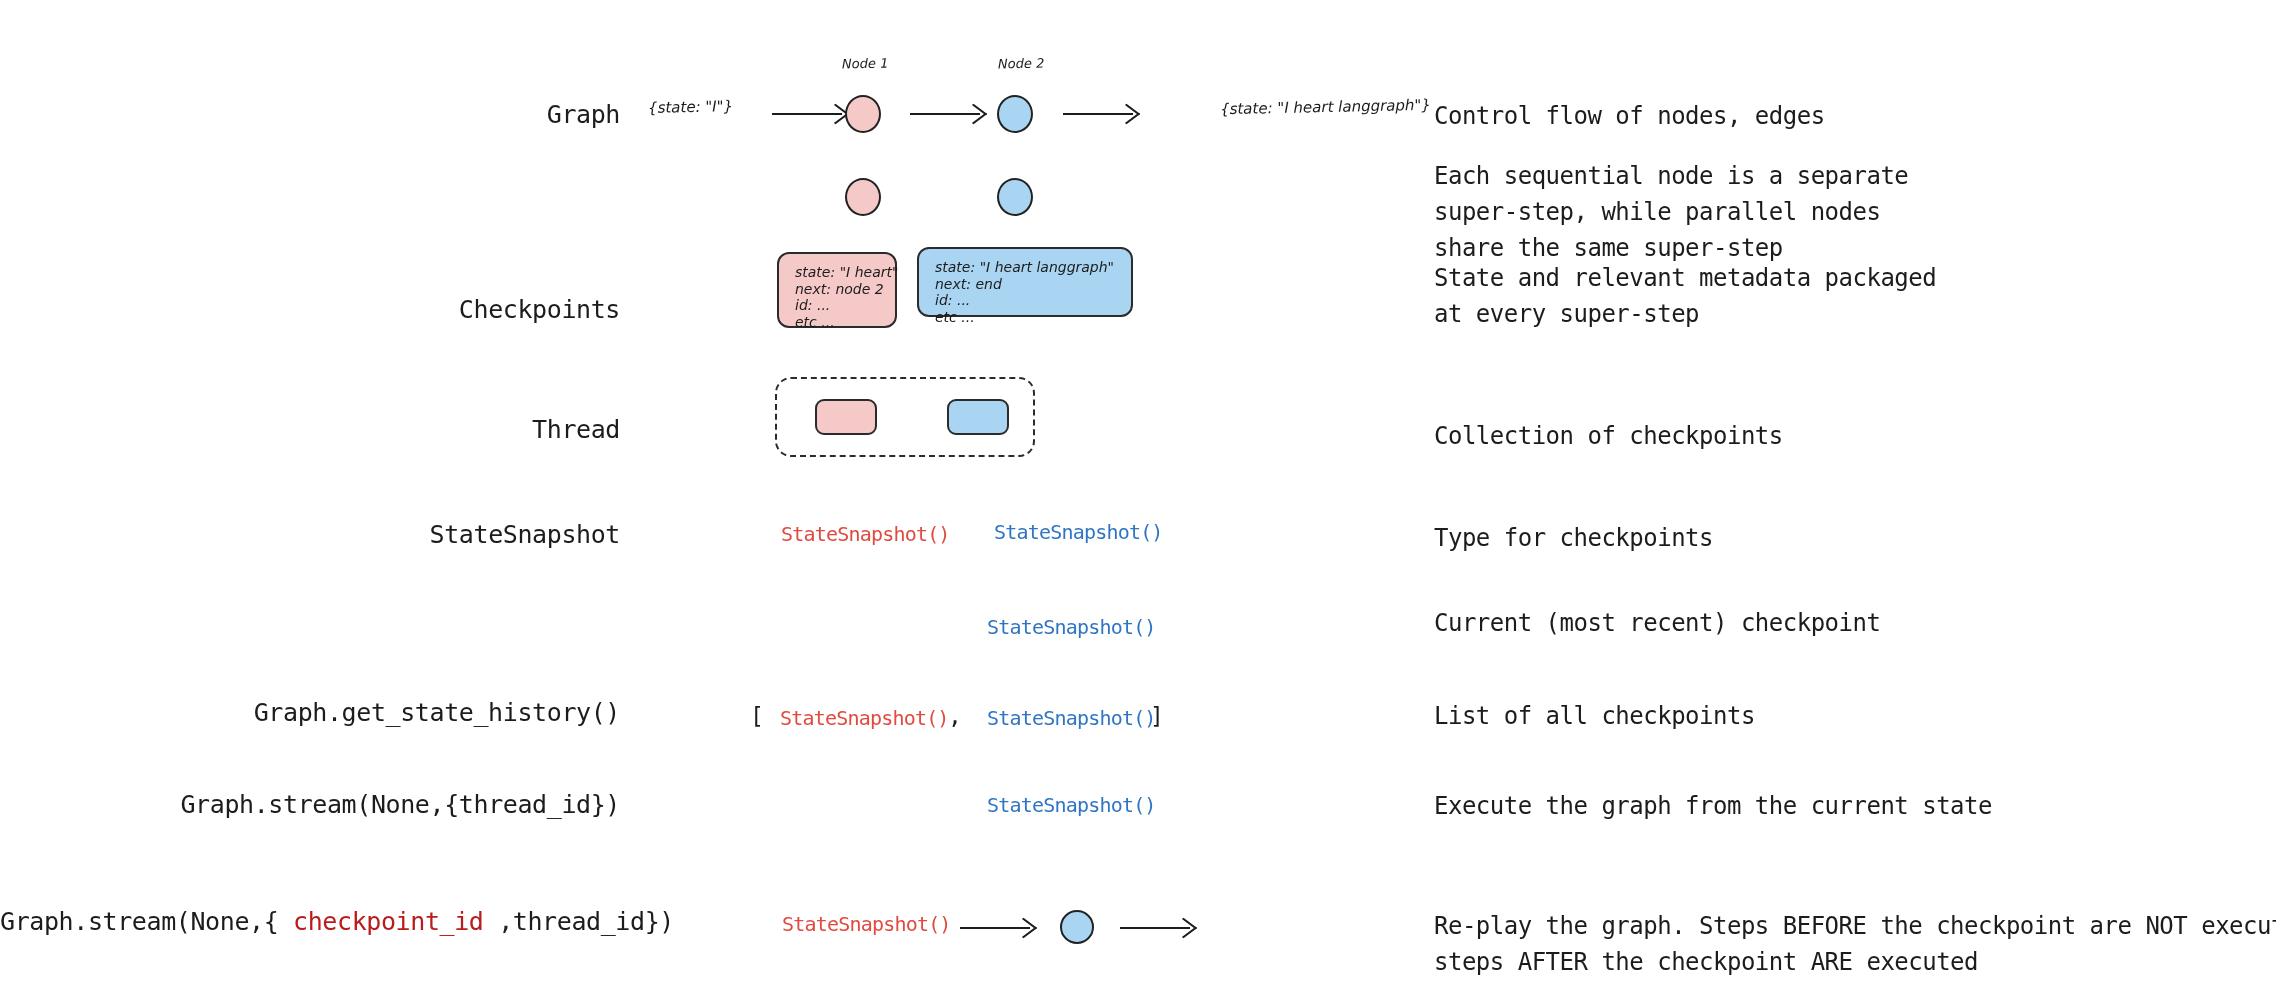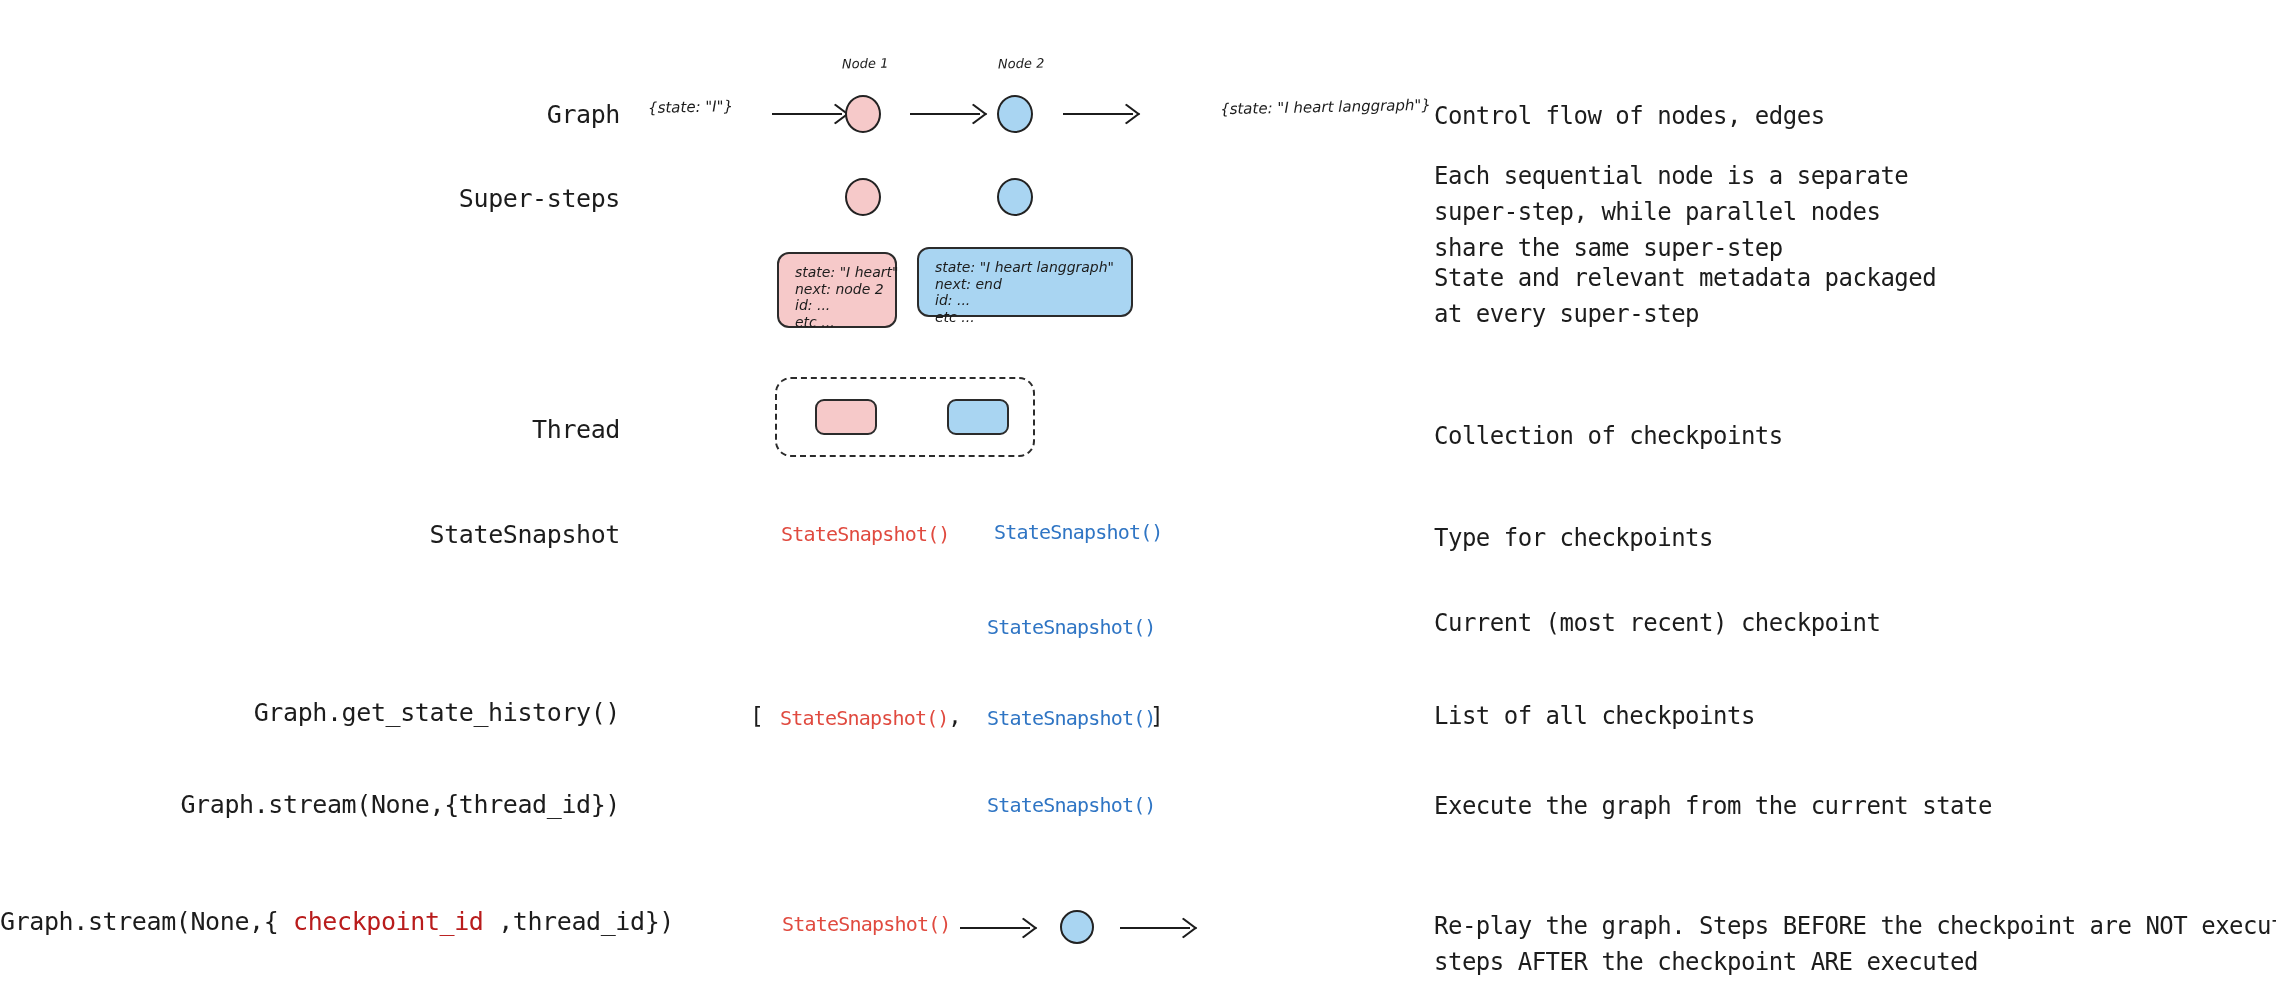--- a/index.html
+++ b/index.html
@@ -164,33 +164,33 @@
     <div class="node-circle node-blue" style="left:377px; top:95px; width:36px; height:38px;"></div>
 
     <div class="arrow" style="left:443px; top:113px; width:70px;"></div>
     <span class="hand" style="left:600px; top:98px;">{state: "I heart langgraph"}</span>
   </div>
 
   <div class="desc-col" style="top:98px;">Control flow of nodes, edges</div>
 </div>
 
 <div class="row" style="top:120px;height:90px;">
-  <div class="label-col" style="top:64px;">Super-steps</div>
 
   <div class="mid">
     <div class="node-circle node-pink" style="left:225px; top:58px; width:36px; height:38px;"></div>
     <div class="node-circle node-blue" style="left:377px; top:58px; width:36px; height:38px;"></div>
   </div>
 
   <div class="desc-col" style="top:38px;">Each sequential node is a separate
 super-step, while parallel nodes
 share the same super-step</div>
 </div>
 
 <div class="row" style="top:210px;height:150px;">
+  <div class="label-col" style="top:85px;">Checkpoints</div>
 
   <div class="mid">
     <div class="ckpt-box ckpt-pink" style="left:157px; top:42px; width:120px; height:76px;">
       <div class="line">state: "I heart"</div>
       <div class="line">next: node 2</div>
       <div class="line">id: ...</div>
       <div class="line">etc ...</div>
     </div>
 
     <div class="ckpt-box ckpt-blue" style="left:297px; top:37px; width:216px; height:70px;">

